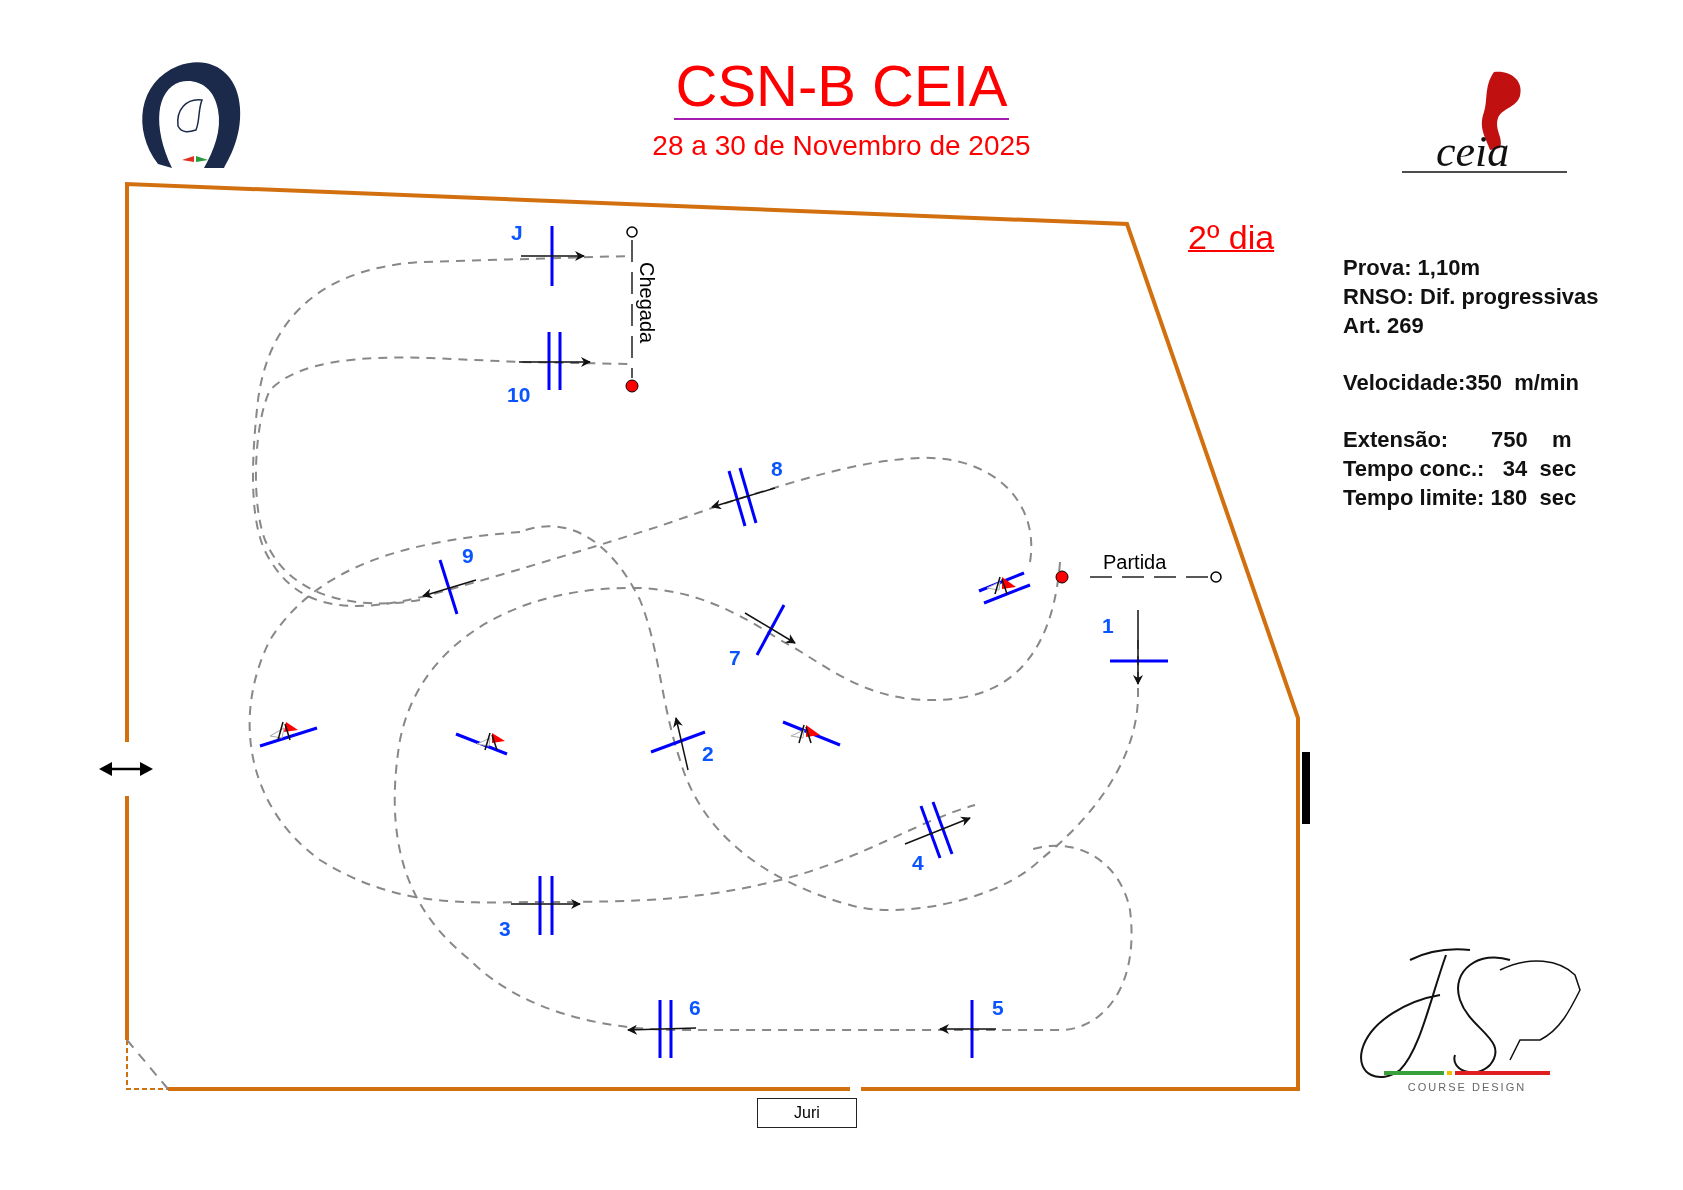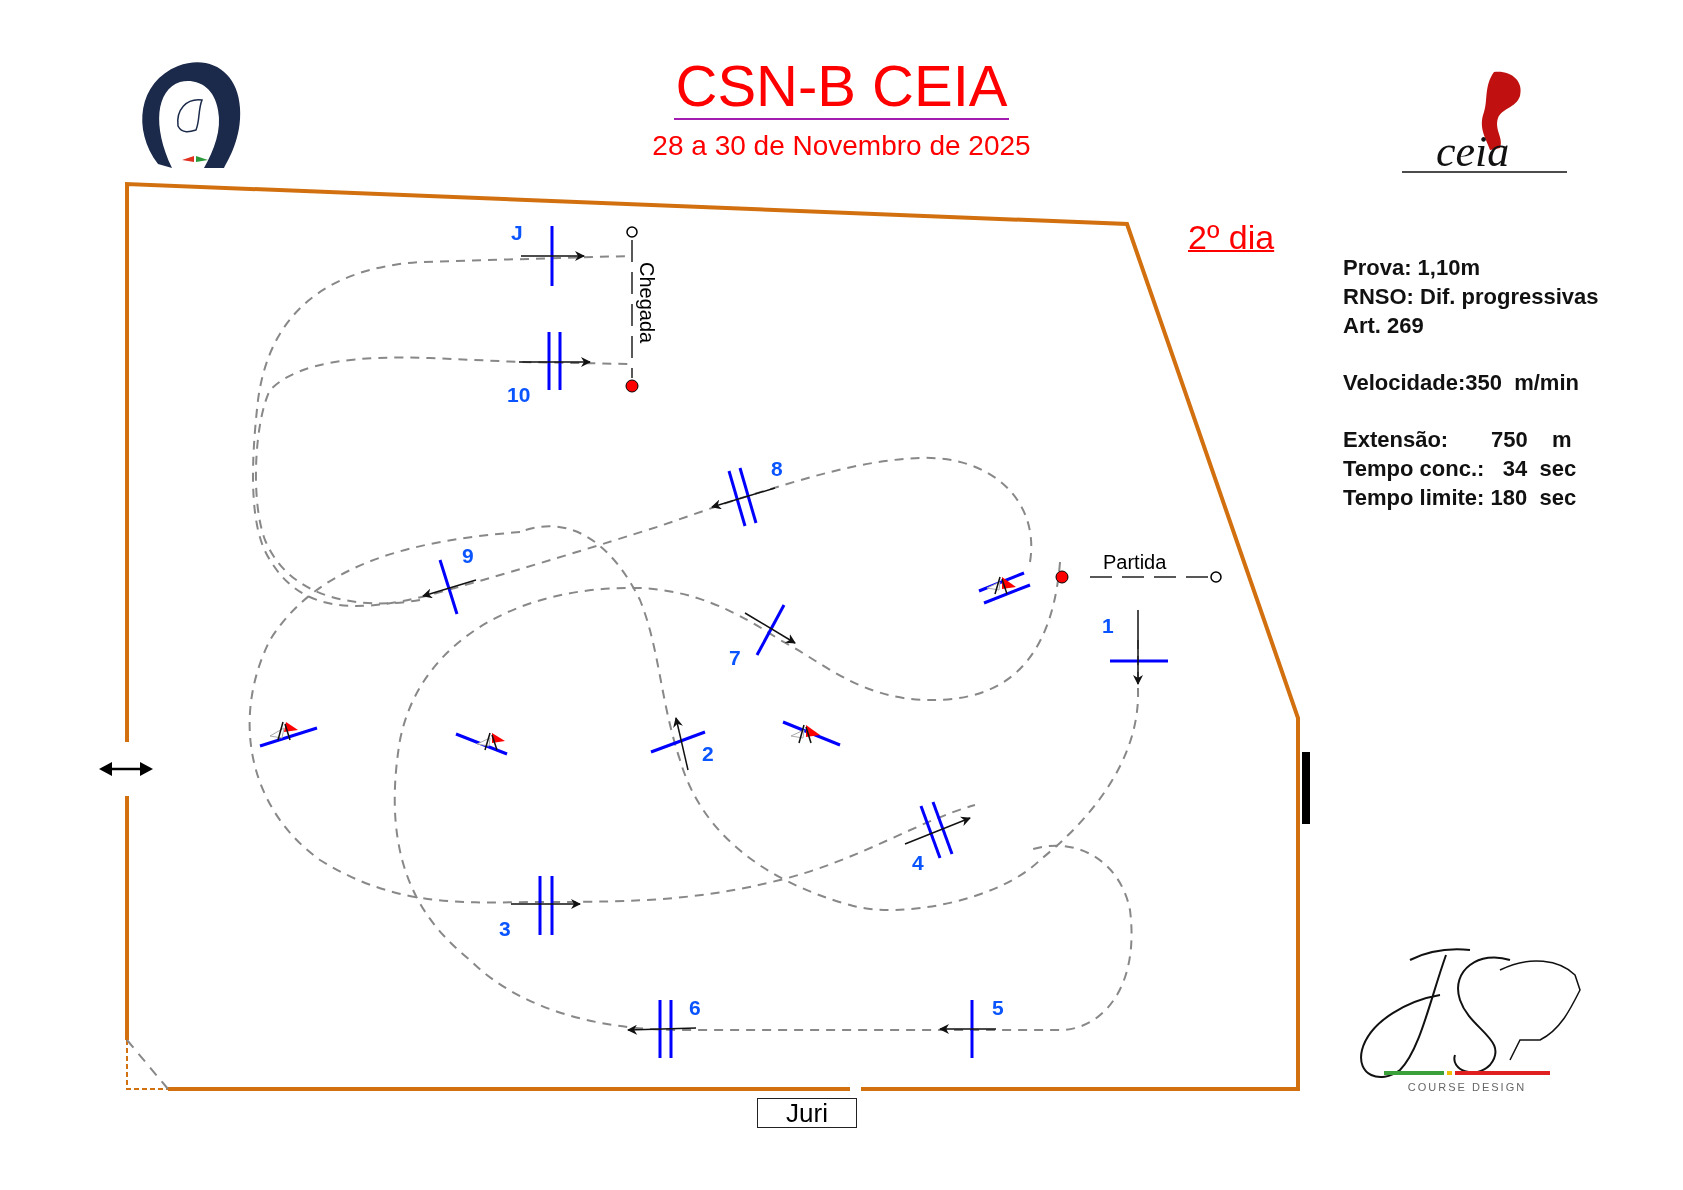--- a/index.html
+++ b/index.html
@@ -8,21 +8,21 @@
   .title { position:absolute; left:0; width:1683px; text-align:center; color:#ff0000; }
   #main-title { top:54px; font-size:58px; line-height:64px; }
   #main-title span { border-bottom:2px solid #a21caf; padding:0 2px; }
   #subtitle { top:126px; font-size:28px; line-height:40px; }
   #day-label { position:absolute; left:1188px; top:218px; font-size:34px; color:#ff0000; text-decoration:underline; text-decoration-thickness:2px; }
   #info { position:absolute; left:1343px; top:206px; font-size:22px; font-weight:bold; color:#111; line-height:29px;margin-top:47px; }
   #info .row { white-space:pre; }
   #info .gap { height:28px; }
   .num { font-family:"Liberation Sans", sans-serif; font-weight:bold; fill:#0a55ff; font-size:21px; }
   .lbl { font-family:"Liberation Sans", sans-serif; fill:#000; font-size:20px; }
-  #juri-box { position:absolute; left:757px; top:1098px; width:98px; height:28px; border:1.5px solid #222; text-align:center; font-size:26px; line-height:28px; color:#000; }
+  #juri-box { position:absolute; left:757px; top:1098px; width:98px; height:28px; border:1.5px solid #222; text-align:center; font-size:16px; line-height:28px; color:#000; }
 </style>
 </head>
 <body>
 
 <svg id="stage" width="1683" height="1190" viewBox="0 0 1683 1190">
   <defs>
     <marker id="ah" markerWidth="10" markerHeight="10" refX="9" refY="5" orient="auto" markerUnits="userSpaceOnUse">
       <path d="M0,0 L10,5 L0,10 L3,5 Z" fill="#111"></path>
     </marker>
   </defs>

